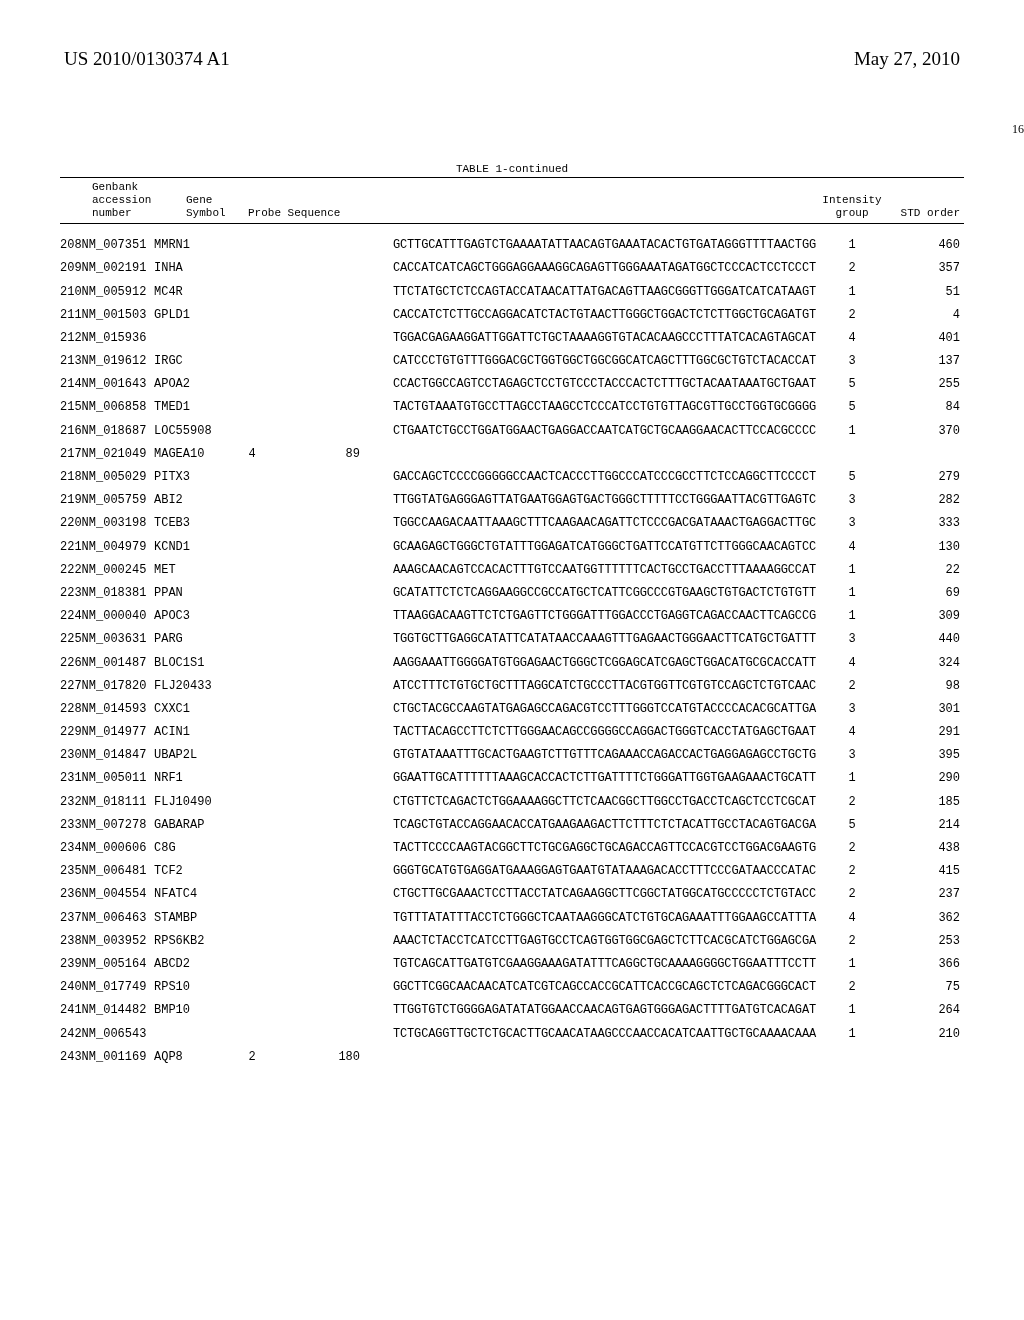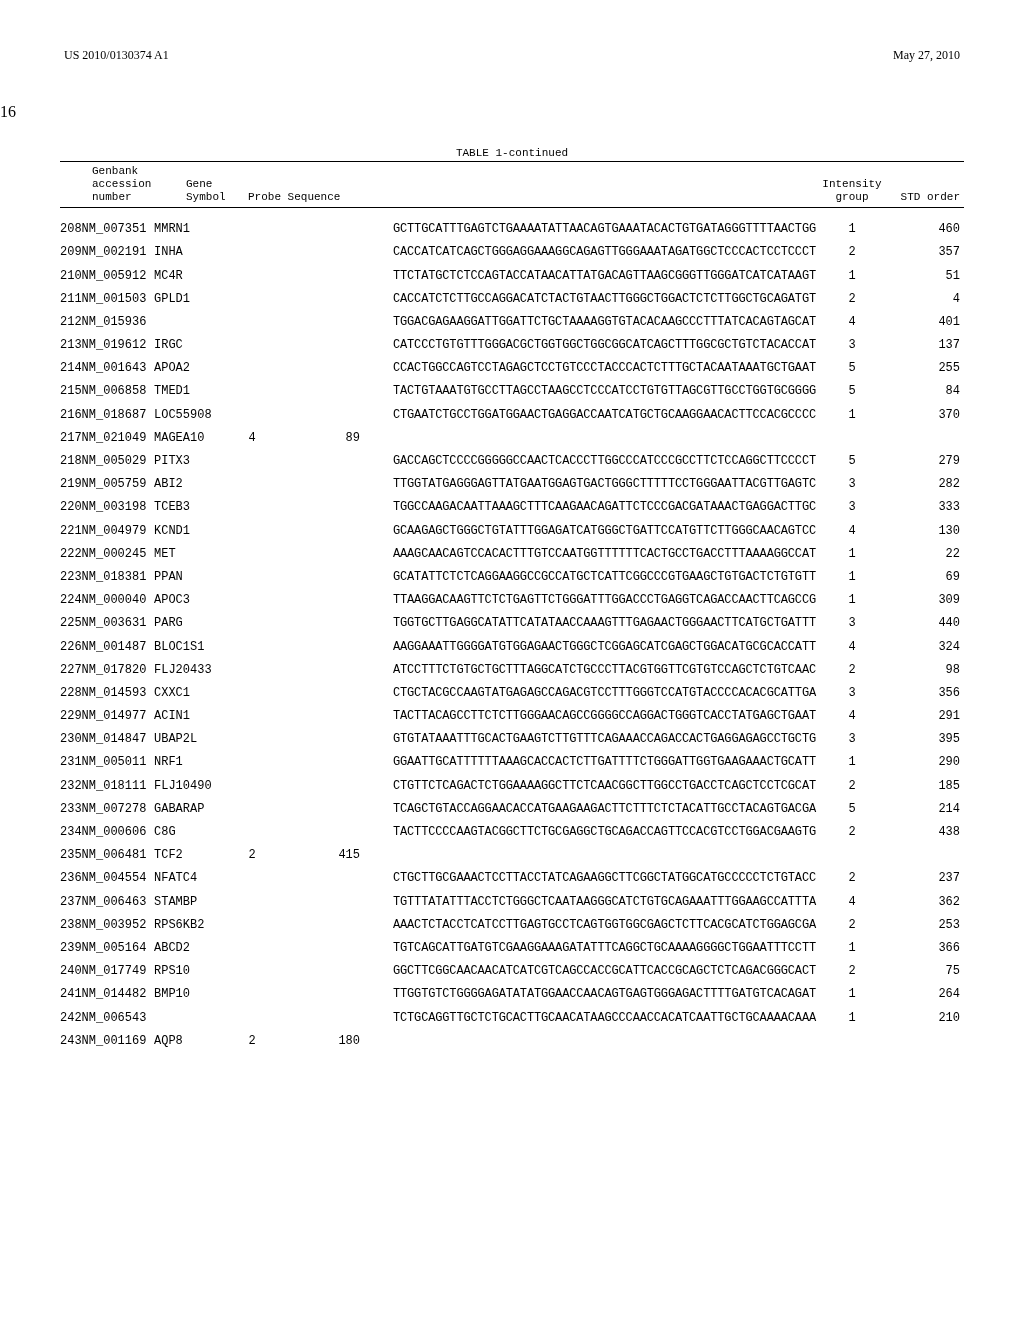--- a/index.html
+++ b/index.html
@@ -9,26 +9,26 @@
     margin: 0;
     padding: 0;
     background: #fff;
     color: #000;
     position: relative;
   }
   .header {
     padding: 48px 64px 8px 64px;
     display: flex;
     justify-content: space-between;
-    font-size: 12px;
+    font-size: 19px;
   }
   .page-number {
-    text-align: left;
-    font-size: 16px;
-    margin-top: 32px;
+    text-align: right;
+    font-size: 12px;
+    margin-top: 44px;
     margin-bottom: 26px;
   }
   .table-zone {
     padding: 0 60px;
   }
   .table-caption {
     text-align: center;
     font-family: "Courier New", Courier, monospace;
     font-size: 11px;
     margin-bottom: 2px;
@@ -116,28 +116,28 @@
       <div class="row"><div class="col-acc">218NM_005029</div><div class="col-gene">PITX3</div><div class="col-probe">GACCAGCTCCCCGGGGGCCAACTCACCCTTGGCCCATCCCGCCTTCTCCAGGCTTCCCCT</div><div class="col-int">5</div><div class="col-std">279</div></div>
       <div class="row"><div class="col-acc">219NM_005759</div><div class="col-gene">ABI2</div><div class="col-probe">TTGGTATGAGGGAGTTATGAATGGAGTGACTGGGCTTTTTCCTGGGAATTACGTTGAGTC</div><div class="col-int">3</div><div class="col-std">282</div></div>
       <div class="row"><div class="col-acc">220NM_003198</div><div class="col-gene">TCEB3</div><div class="col-probe">TGGCCAAGACAATTAAAGCTTTCAAGAACAGATTCTCCCGACGATAAACTGAGGACTTGC</div><div class="col-int">3</div><div class="col-std">333</div></div>
       <div class="row"><div class="col-acc">221NM_004979</div><div class="col-gene">KCND1</div><div class="col-probe">GCAAGAGCTGGGCTGTATTTGGAGATCATGGGCTGATTCCATGTTCTTGGGCAACAGTCC</div><div class="col-int">4</div><div class="col-std">130</div></div>
       <div class="row"><div class="col-acc">222NM_000245</div><div class="col-gene">MET</div><div class="col-probe">AAAGCAACAGTCCACACTTTGTCCAATGGTTTTTTCACTGCCTGACCTTTAAAAGGCCAT</div><div class="col-int">1</div><div class="col-std">22</div></div>
       <div class="row"><div class="col-acc">223NM_018381</div><div class="col-gene">PPAN</div><div class="col-probe">GCATATTCTCTCAGGAAGGCCGCCATGCTCATTCGGCCCGTGAAGCTGTGACTCTGTGTT</div><div class="col-int">1</div><div class="col-std">69</div></div>
       <div class="row"><div class="col-acc">224NM_000040</div><div class="col-gene">APOC3</div><div class="col-probe">TTAAGGACAAGTTCTCTGAGTTCTGGGATTTGGACCCTGAGGTCAGACCAACTTCAGCCG</div><div class="col-int">1</div><div class="col-std">309</div></div>
       <div class="row"><div class="col-acc">225NM_003631</div><div class="col-gene">PARG</div><div class="col-probe">TGGTGCTTGAGGCATATTCATATAACCAAAGTTTGAGAACTGGGAACTTCATGCTGATTT</div><div class="col-int">3</div><div class="col-std">440</div></div>
       <div class="row"><div class="col-acc">226NM_001487</div><div class="col-gene">BLOC1S1</div><div class="col-probe">AAGGAAATTGGGGATGTGGAGAACTGGGCTCGGAGCATCGAGCTGGACATGCGCACCATT</div><div class="col-int">4</div><div class="col-std">324</div></div>
       <div class="row"><div class="col-acc">227NM_017820</div><div class="col-gene">FLJ20433</div><div class="col-probe">ATCCTTTCTGTGCTGCTTTAGGCATCTGCCCTTACGTGGTTCGTGTCCAGCTCTGTCAAC</div><div class="col-int">2</div><div class="col-std">98</div></div>
-      <div class="row"><div class="col-acc">228NM_014593</div><div class="col-gene">CXXC1</div><div class="col-probe">CTGCTACGCCAAGTATGAGAGCCAGACGTCCTTTGGGTCCATGTACCCCACACGCATTGA</div><div class="col-int">3</div><div class="col-std">356</div></div>
+      <div class="row"><div class="col-acc">228NM_014593</div><div class="col-gene">CXXC1</div><div class="col-probe">CTGCTACGCCAAGTATGAGAGCCAGACGTCCTTTGGGTCCATGTACCCCACACGCATTGA</div><div class="col-int">3</div><div class="col-std">301</div></div>
       <div class="row"><div class="col-acc">229NM_014977</div><div class="col-gene">ACIN1</div><div class="col-probe">TACTTACAGCCTTCTCTTGGGAACAGCCGGGGCCAGGACTGGGTCACCTATGAGCTGAAT</div><div class="col-int">4</div><div class="col-std">291</div></div>
       <div class="row"><div class="col-acc">230NM_014847</div><div class="col-gene">UBAP2L</div><div class="col-probe">GTGTATAAATTTGCACTGAAGTCTTGTTTCAGAAACCAGACCACTGAGGAGAGCCTGCTG</div><div class="col-int">3</div><div class="col-std">395</div></div>
       <div class="row"><div class="col-acc">231NM_005011</div><div class="col-gene">NRF1</div><div class="col-probe">GGAATTGCATTTTTTAAAGCACCACTCTTGATTTTCTGGGATTGGTGAAGAAACTGCATT</div><div class="col-int">1</div><div class="col-std">290</div></div>
       <div class="row"><div class="col-acc">232NM_018111</div><div class="col-gene">FLJ10490</div><div class="col-probe">CTGTTCTCAGACTCTGGAAAAGGCTTCTCAACGGCTTGGCCTGACCTCAGCTCCTCGCAT</div><div class="col-int">2</div><div class="col-std">185</div></div>
       <div class="row"><div class="col-acc">233NM_007278</div><div class="col-gene">GABARAP</div><div class="col-probe">TCAGCTGTACCAGGAACACCATGAAGAAGACTTCTTTCTCTACATTGCCTACAGTGACGA</div><div class="col-int">5</div><div class="col-std">214</div></div>
       <div class="row"><div class="col-acc">234NM_000606</div><div class="col-gene">C8G</div><div class="col-probe">TACTTCCCCAAGTACGGCTTCTGCGAGGCTGCAGACCAGTTCCACGTCCTGGACGAAGTG</div><div class="col-int">2</div><div class="col-std">438</div></div>
-      <div class="row"><div class="col-acc">235NM_006481</div><div class="col-gene">TCF2</div><div class="col-int">2</div><div class="col-std">415</div></div>
+      <div class="row"><div class="col-acc">235NM_006481</div><div class="col-gene">TCF2</div><div class="col-probe">GGGTGCATGTGAGGATGAAAGGAGTGAATGTATAAAGACACCTTTCCCGATAACCCATAC</div><div class="col-int">2</div><div class="col-std">415</div></div>
       <div class="row"><div class="col-acc">236NM_004554</div><div class="col-gene">NFATC4</div><div class="col-probe">CTGCTTGCGAAACTCCTTACCTATCAGAAGGCTTCGGCTATGGCATGCCCCCTCTGTACC</div><div class="col-int">2</div><div class="col-std">237</div></div>
       <div class="row"><div class="col-acc">237NM_006463</div><div class="col-gene">STAMBP</div><div class="col-probe">TGTTTATATTTACCTCTGGGCTCAATAAGGGCATCTGTGCAGAAATTTGGAAGCCATTTA</div><div class="col-int">4</div><div class="col-std">362</div></div>
       <div class="row"><div class="col-acc">238NM_003952</div><div class="col-gene">RPS6KB2</div><div class="col-probe">AAACTCTACCTCATCCTTGAGTGCCTCAGTGGTGGCGAGCTCTTCACGCATCTGGAGCGA</div><div class="col-int">2</div><div class="col-std">253</div></div>
       <div class="row"><div class="col-acc">239NM_005164</div><div class="col-gene">ABCD2</div><div class="col-probe">TGTCAGCATTGATGTCGAAGGAAAGATATTTCAGGCTGCAAAAGGGGCTGGAATTTCCTT</div><div class="col-int">1</div><div class="col-std">366</div></div>
       <div class="row"><div class="col-acc">240NM_017749</div><div class="col-gene">RPS10</div><div class="col-probe">GGCTTCGGCAACAACATCATCGTCAGCCACCGCATTCACCGCAGCTCTCAGACGGGCACT</div><div class="col-int">2</div><div class="col-std">75</div></div>
       <div class="row"><div class="col-acc">241NM_014482</div><div class="col-gene">BMP10</div><div class="col-probe">TTGGTGTCTGGGGAGATATATGGAACCAACAGTGAGTGGGAGACTTTTGATGTCACAGAT</div><div class="col-int">1</div><div class="col-std">264</div></div>
       <div class="row"><div class="col-acc">242NM_006543</div><div class="col-gene"></div><div class="col-probe">TCTGCAGGTTGCTCTGCACTTGCAACATAAGCCCAACCACATCAATTGCTGCAAAACAAA</div><div class="col-int">1</div><div class="col-std">210</div></div>
       <div class="row"><div class="col-acc">243NM_001169</div><div class="col-gene">AQP8</div><div class="col-int">2</div><div class="col-std">180</div></div>
     </div>
 </div>

